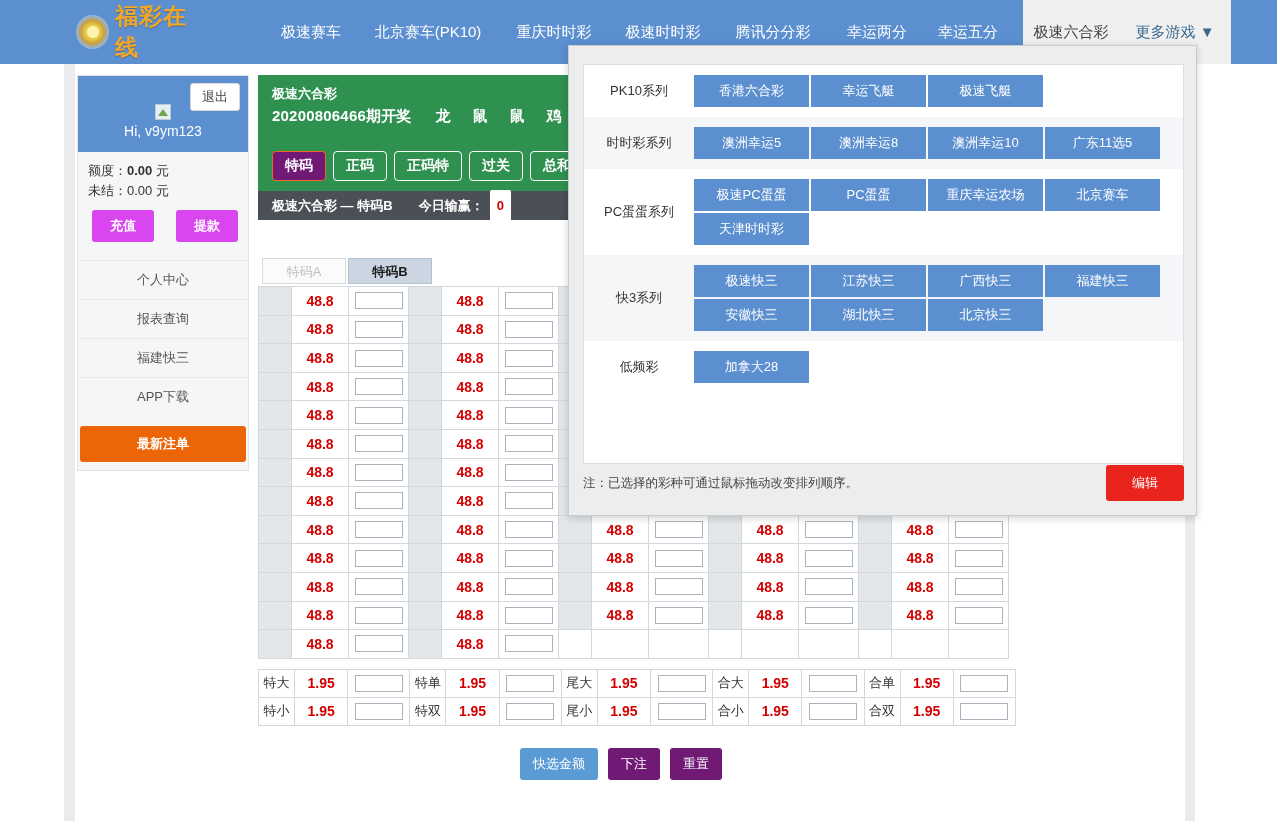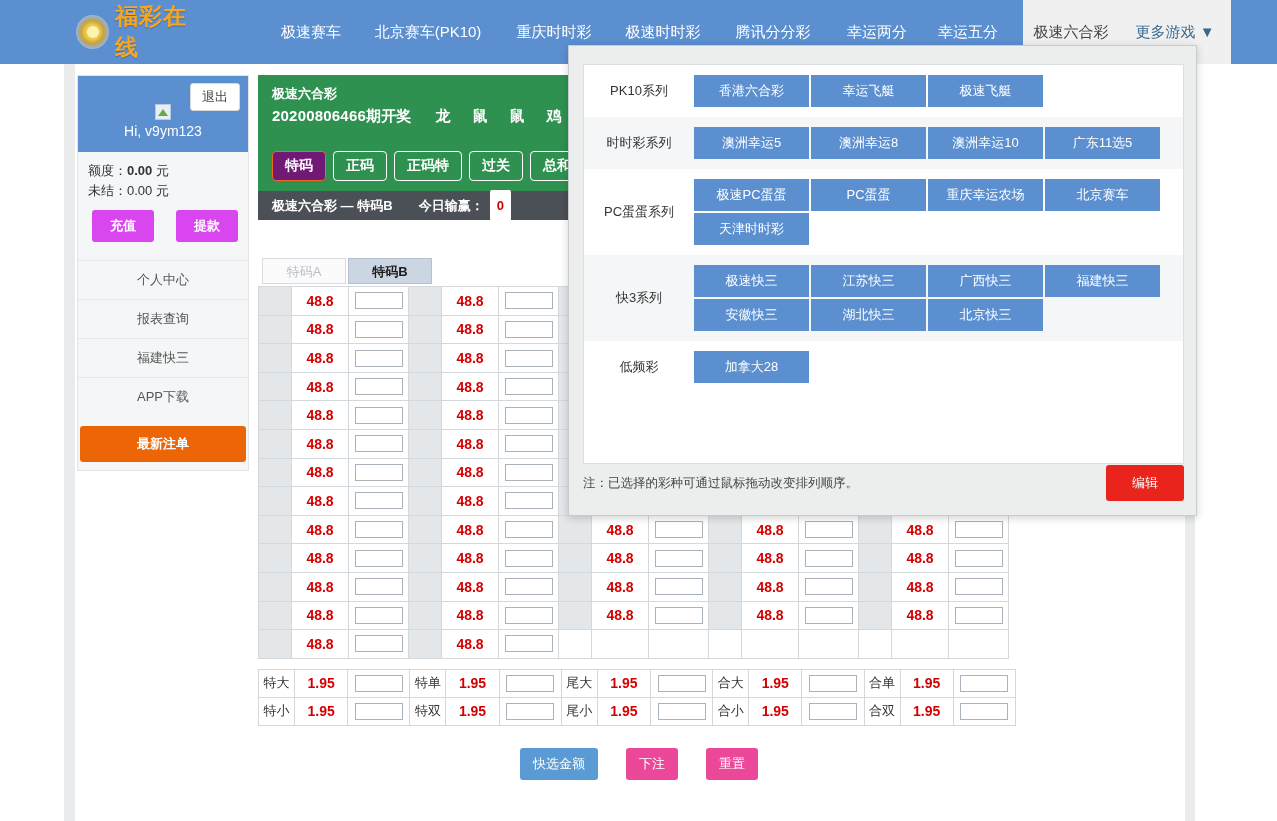--- a/index.html
+++ b/index.html
@@ -185,21 +185,21 @@
   td.s-input { width: 62px; text-align: center; }
   
   #actions {
     margin-top: 22px; padding-left: 262px; display: flex; gap: 10px;
   }
   .act-btn {
     border: none; border-radius: 3px; color: #fff;
     font-size: 13px; padding: 7px 13px; cursor: pointer;
   }
   .act-blue { background: #5b9bd5; }
-  .act-orange { background: #ec4899; margin-left: 18px; }
+  .act-orange { background: #701a75; }
   
   #right-strip {
     position: absolute; left: 1193px; top: 75px; width: 3px; height: 350px;
     background: #2f9150;
   }
   
   #games-panel {
     position: absolute; left: 568px; top: 45px; width: 629px; height: 471px;
     background: #eceded; border: 1px solid #c9cccf;
     box-shadow: 0 2px 8px rgba(0,0,0,.18);

